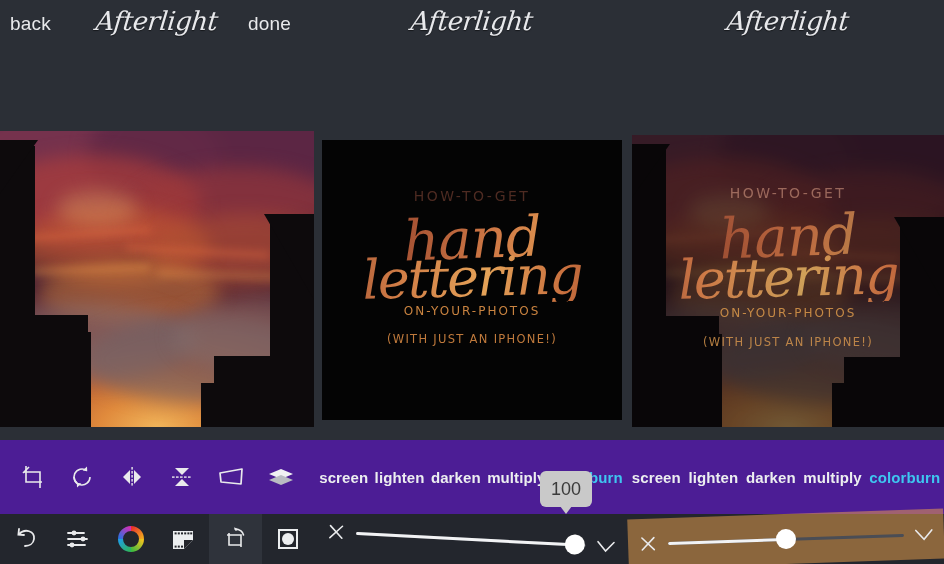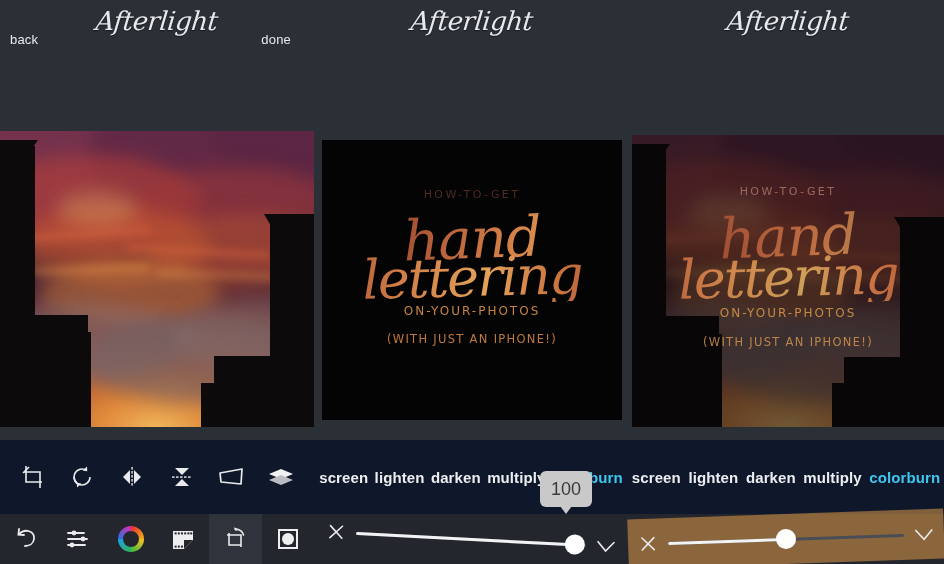--- a/index.html
+++ b/index.html
@@ -14,21 +14,21 @@
   
   .panels{ position:absolute; left:0; top:0; width:944px; height:440px; }
   .panel{ position:absolute; top:0; height:440px; }
   .panel.p1{ left:0;   width:314px; }
   .panel.p2{ left:322px; width:300px; }
   .panel.p3{ left:632px; width:312px; }
 
   
   .phdr{ position:absolute; top:0; left:0; right:0; height:46px; }
   .hbtn{
-    position:absolute; top:30px; font-size:13px; color:#e9eaec;
+    position:absolute; top:14px; font-size:19px; color:#e9eaec;
     letter-spacing:.2px; line-height:20px; cursor:pointer;
   }
   .hbtn.back{ left:10px; }
   .hbtn.done{ right:23px;text-align:center; }
   .logo{
     position:absolute; top:4px; left:0; right:0; text-align:center;
     font-family:"DejaVu Serif", serif; font-style:italic;
     font-size:26px; color:#e8e9ec; line-height:34px;
     letter-spacing:-.5px;
     text-shadow:0 1px 1px rgba(0,0,0,.5);
@@ -74,21 +74,21 @@
   .bR3{ right:22%; top:85%; width:14%; height:17%; }
   .diagL{ position:absolute; left:-2%; top:3%; width:0;height:0;
     border-left:44px solid #0d0a0c; border-bottom:62px solid transparent; }
   .diagR{ position:absolute; right:-2%; top:28%; width:0;height:0;
     border-right:56px solid #0d0a0c; border-bottom:96px solid transparent; }
 
   
   .letter{ position:absolute; inset:0; }
   .lt{ position:absolute; left:0; right:0; text-align:center; white-space:nowrap; }
   .lt.top{
-    top:17%; font-size:11px; letter-spacing:2.4px;
+    top:17%; font-size:14px; letter-spacing:2.4px;
     color:#4e2b22; font-family:"DejaVu Sans", sans-serif;
   }
   .lt.script1{
     top:26%; font-family:"DejaVu Serif", serif; font-style:italic;
     font-size:56px; line-height:52px; letter-spacing:-1px;
     color:#b3603f;
     background:linear-gradient(105deg,#6e3326 0%,#a85434 30%,#d07a46 58%,#e09a52 80%,#b8633b 100%);
     -webkit-background-clip:text; background-clip:text; color:transparent;
     transform:rotate(-2deg);
   }
@@ -112,21 +112,21 @@
   .p3 .letter .lt.script1{ opacity:.62; filter:brightness(1.25); }
   .p3 .letter .lt.script2{ opacity:.72; filter:brightness(1.25); }
   .p3 .letter .lt.mid{ color:rgba(226,158,76,.82); }
   .p3 .letter .lt.bot{ color:rgba(224,156,80,.78); }
   .p3 .sky{ filter:brightness(.68) saturate(.85); }
   .p3 .darkwash{ position:absolute; inset:0; background:rgba(10,6,10,.30); }
 
   
   .blendbar{
     position:absolute; left:0; top:440px; width:944px; height:74px;
-    background:#0f172a;
+    background:#4c1d95;
   }
   .toolicons{
     position:absolute; left:0; top:0; width:314px; height:74px;
     display:flex; align-items:center; justify-content:space-around;
     padding:0 8px;
   }
   .tic{ width:34px; height:34px; display:flex; align-items:center; justify-content:center; cursor:pointer; }
   .tic svg{ display:block; }
 
   .modes{

